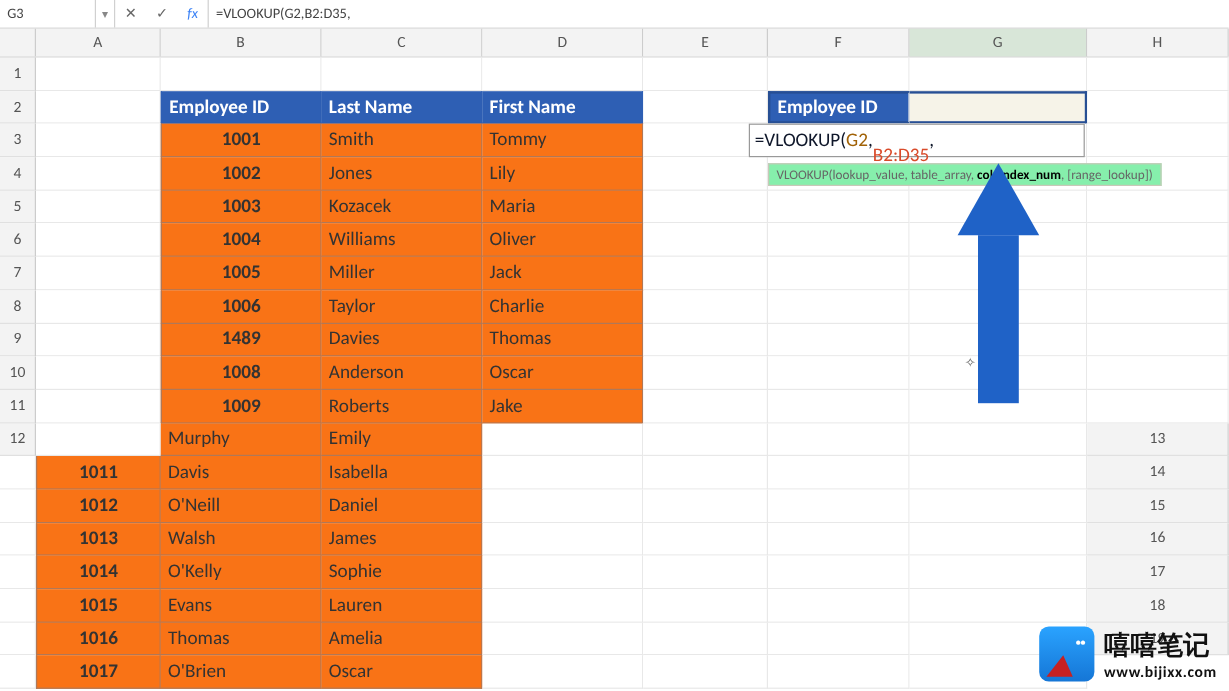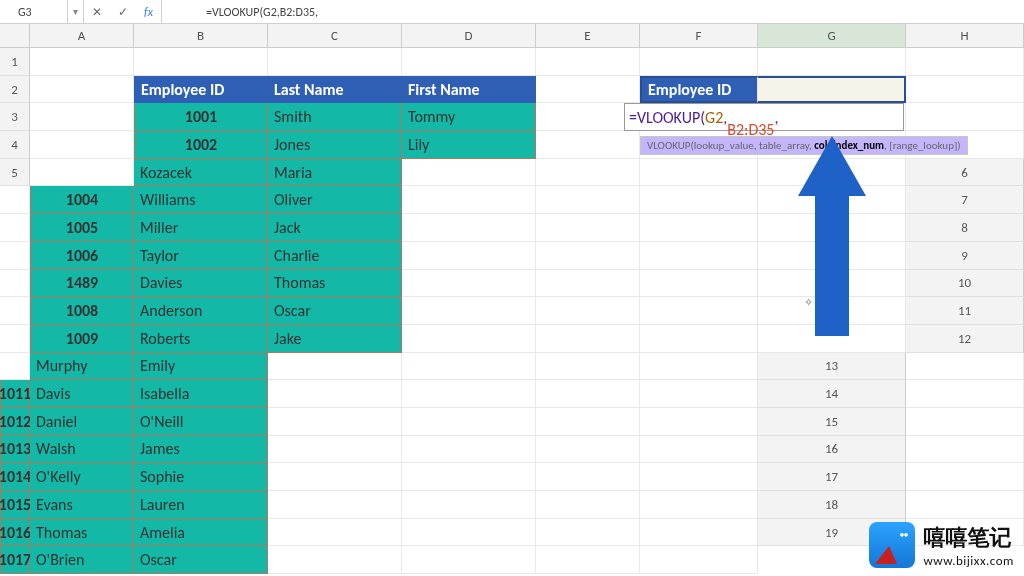--- a/index.html
+++ b/index.html
@@ -19,22 +19,22 @@
   .fx-bar {
     display: flex;
     align-items: center;
     height: 24px;
     border-bottom: 1px solid #d0d0d0;
     background: #fff;
     font-size: 12px;
     color: #444;
   }
   .name-box {
-    width: 68px;
-    padding: 0 18px;
+    width: 80px;
+    padding: 0 6px;
     border-right: 1px solid #d0d0d0;
     height: 100%;
     display: flex;
     align-items: center;
   }
   .name-box-chevron {
     width: 16px;
     height: 100%;
     display:flex;align-items:center;justify-content:center;
     border-right: 1px solid #d0d0d0;
@@ -57,21 +57,20 @@
     font-style: italic;
     border-right: 1px solid #d0d0d0;
     color:#3b82f6;
   }
   .formula-input {
     flex: 1;
     padding: 0 6px;
     height: 100%;
     display:flex;align-items:center;
     font-family: Calibri, Arial, sans-serif;
-    margin-left: 38px;
   }
 
   
   .col-headers {
     display: grid;
     grid-template-columns: 30px 104px 134px 134px 134px 104px 118px 148px 118px;
     height: 24px;
     background: #f3f3f3;
     border-bottom: 1px solid #ccc;
     font-size: 13px;
@@ -116,21 +115,21 @@
   
   .th-blue {
     background: #2e5fb4;
     color:#fff;
     font-weight:600;
     font-size:16px;
     border-right: 1px solid #2e5fb4;
     border-bottom: 1px solid #2e5fb4;
   }
   .td-data {
-    background: #14b8a6;
+    background: #f97316;
     border-right: 1px solid #b07858;
     border-bottom: 1px solid #b07858;
     font-size: 16px;
   }
   .col-b-left { border-left: 1px solid #b07858; }
   .th-blue.col-b-left { border-left: 1px solid #2e5fb4; }
 
   
   .lookup-th {
     background: #2e5fb4;
@@ -153,29 +152,29 @@
     top: 55.4px;   
     width: 280px;
     height: 28px;
     border: 1.5px solid #999;
     background: #fff;
     display:flex;align-items:center;
     padding: 0 4px;
     font-size: 16px;
     white-space: nowrap;
   }
-  .edit-cell .part-fn { color:#4c1d95; }
+  .edit-cell .part-fn { color:#0f172a; }
   .edit-cell .part-a1 { color:#a16207; }
   .edit-cell .part-a2 { color:#d94b2b;margin-top:24px; }
 
   .tooltip {
     position: absolute;
     left: 640px;
     top: 88px;
-    background: #c4b5fd;
+    background: #86efac;
     border: 1px solid #c8c8b8;
     padding: 2px 6px;
     font-size: 11px;
     color: #666;
     white-space: nowrap;
   }
   .tooltip .bold-arg { color:#000; font-weight:600; }
 
   
   .big-arrow {
@@ -214,21 +213,21 @@
   }
   .logo-tri {
     position:absolute;left:6px;bottom:4px;
     width:0;height:0;
     border-left:14px solid transparent;
     border-right:8px solid transparent;
     border-bottom:18px solid #c62122;
   }
   .logo-dots { position:absolute; top:6px; right:8px; color:#fff; font-size:10px; letter-spacing:-1px; }
   .wm-text .cn { font-size:22px; font-weight:700; }
-  .wm-text .url { font-size:13px; font-weight:400; letter-spacing:0.5px; }
+  .wm-text .url { font-size:13px; font-weight:700; letter-spacing:0.5px; }
 
   .cursor-cross {
     position:absolute; left:804px; top:248px; font-size:11px; color:#666;
   }
 </style>
 </head>
 <body>
 
 <div class="fx-bar">
   <div class="name-box">G3</div>
@@ -304,20 +303,21 @@
     <div class="cell"></div>
     <div class="cell td-data col-b-left center">1002</div>
     <div class="cell td-data">Jones</div>
     <div class="cell td-data">Lily</div>
     <div class="cell"></div>
     <div class="cell"></div>
     <div class="cell"></div>
     <div class="cell"></div>
     <div class="row-h">5</div>
     <div class="cell"></div>
+    <div class="cell td-data col-b-left center">1003</div>
     <div class="cell td-data">Kozacek</div>
     <div class="cell td-data">Maria</div>
     <div class="cell"></div>
     <div class="cell"></div>
     <div class="cell"></div>
     <div class="cell"></div>
     <div class="row-h">6</div>
     <div class="cell"></div>
     <div class="cell td-data col-b-left center">1004</div>
     <div class="cell td-data">Williams</div>
@@ -384,22 +384,22 @@
     <div class="cell td-data col-b-left center">1011</div>
     <div class="cell td-data">Davis</div>
     <div class="cell td-data">Isabella</div>
     <div class="cell"></div>
     <div class="cell"></div>
     <div class="cell"></div>
     <div class="cell"></div>
     <div class="row-h">14</div>
     <div class="cell"></div>
     <div class="cell td-data col-b-left center">1012</div>
+    <div class="cell td-data">O'Neill</div>
     <div class="cell td-data">Daniel</div>
-    <div class="cell td-data">O'Neill</div>
     <div class="cell"></div>
     <div class="cell"></div>
     <div class="cell"></div>
     <div class="cell"></div>
     <div class="row-h">15</div>
     <div class="cell"></div>
     <div class="cell td-data col-b-left center">1013</div>
     <div class="cell td-data">Walsh</div>
     <div class="cell td-data">James</div>
     <div class="cell"></div>

